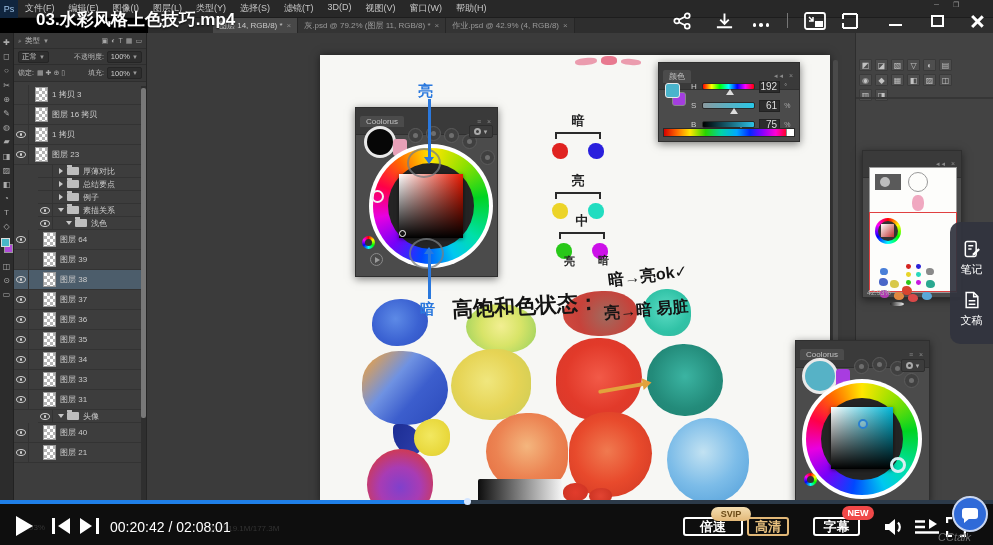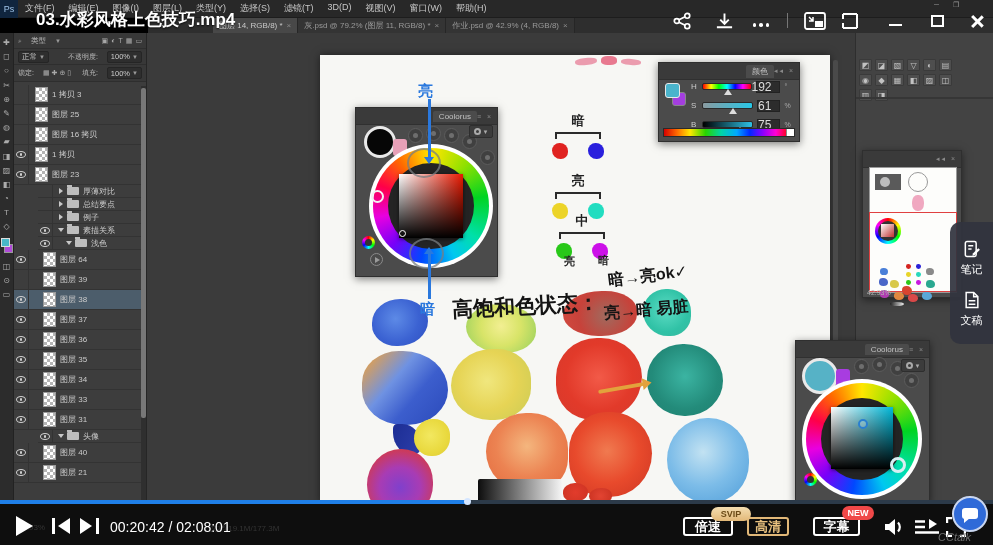--- a/index.html
+++ b/index.html
@@ -55,21 +55,21 @@
 
   
   .toolstrip{left:0;top:33px;width:14px;height:470px;background:#2c2c2c;border-right:1px solid #222;display:flex;flex-direction:column;align-items:center;padding-top:4px;gap:3.2px;}
   .tool{width:12px;height:11px;color:#ababab;font-size:8px;line-height:11px;text-align:center;}
   .swatches{position:relative;width:14px;height:18px;margin:2px 0;}
   .sw-f{position:absolute;left:1px;top:0;width:9px;height:9px;background:#49b8c8;border:1px solid #ddd;z-index:2;}
   .sw-b{position:absolute;left:4px;top:6px;width:9px;height:9px;background:#b04ad8;border:1px solid #999;}
 
   
   .layers{left:14px;top:33px;width:133px;height:470px;background:#3d3d3d;border-right:1px solid #262626;overflow:hidden;}
-  .lp-row{display:flex;align-items:center;gap:9px;padding:0 4px;font-size:7.5px;color:#bbb;background:#383838;height:16px;border-bottom:1px solid #2e2e2e;}
+  .lp-row{display:flex;align-items:center;gap:3px;padding:0 4px;font-size:7.5px;color:#bbb;background:#383838;height:16px;border-bottom:1px solid #2e2e2e;}
   .lp-box{background:#2e2e2e;border:1px solid #252525;border-radius:2px;height:12px;display:flex;align-items:center;gap:2px;padding:0 3px;color:#ccc;font-size:7.5px;}
   .mini-ico{font-size:7px;color:#a8a8a8;}
   .layer-list{position:absolute;left:0;top:52px;width:127px;}
   .row{display:flex;align-items:center;height:20px;border-bottom:1px solid #333;background:#3d3d3d;}
   .row.group{height:13px;margin-left:24px;}
   .row.sel{background:#4c5d6b;}
   .eyecol{width:15px;height:100%;border-right:1px solid #333;display:flex;align-items:center;justify-content:center;flex:none;}
   .eyeg{display:none;width:10px;height:7px;border:1px solid #cfcfcf;border-radius:50%;position:relative;}
   .eyeg::after{content:'';position:absolute;inset:1px 2.6px;background:#cfcfcf;border-radius:50%;}
   .row.eye .eyeg{display:block;}
@@ -110,21 +110,21 @@
   .bhead.up{border-bottom:7px solid #2a78dd;}
   .pen-circle{border:2px solid rgba(120,125,130,.75);border-radius:50%;z-index:8;}
 
   .blob{position:absolute;}
   .arrow-o{left:598px;top:386px;width:46px;height:4px;background:#e2a23c;transform:rotate(-10deg);border-radius:2px;z-index:4;}
   .arrow-o::after{content:'';position:absolute;right:-8px;top:-4px;border-left:9px solid #e2a23c;border-top:6px solid transparent;border-bottom:6px solid transparent;}
   .gradbar{left:478px;top:479px;width:84px;height:30px;background:linear-gradient(to right,#0d0d0d,#f5f5f5);border-radius:2px;z-index:3;}
 
   
   .panel{background:#4b4b4b;border:1px solid #2f2f2f;box-shadow:0 2px 8px rgba(0,0,0,.5);z-index:6;}
-  .p-head{height:17px;background:#3a3a3a;display:flex;align-items:center;justify-content:flex-end;padding:0 4px;border-bottom:1px solid #303030;}
+  .p-head{height:27px;background:#3a3a3a;display:flex;align-items:center;justify-content:space-between;padding:0 4px;border-bottom:1px solid #303030;}
   .p-title{font-size:8px;color:#c2c2c2;background:#4b4b4b;padding:1px 6px;border-radius:2px 2px 0 0;}
   .p-ctl{font-size:7px;color:#8a8a8a;letter-spacing:2px;}
   .cool-swatch{position:absolute;border-radius:50%;border:3px solid #e9e9e9;}
   .chip{position:absolute;border-radius:3px;}
   .cico{position:absolute;width:15px;height:15px;border-radius:50%;background:#404040;border:1px solid #5c5c5c;}
   .cico::after{content:'';position:absolute;inset:4px;border-radius:50%;background:#6e6e6e;}
   .gearbox{position:absolute;width:24px;height:13px;background:#3c3c3c;border:1px solid #2e2e2e;border-radius:2px;color:#aaa;font-size:7px;display:flex;align-items:center;justify-content:center;gap:2px;}
   .gear-dot{width:7px;height:7px;border-radius:50%;border:2px solid #aaa;}
   .wheel{position:absolute;background:#fff;border-radius:50%;}
   .hue{position:absolute;inset:4px;border-radius:50%;background:conic-gradient(from 0deg,#ffe600,#8fe000 40deg,#00d422 80deg,#00e0a8 125deg,#00c8f0 155deg,#0048ff 190deg,#7a00f8 225deg,#e800e0 258deg,#ff0048 292deg,#ff6a00 325deg,#ffe600 360deg);}
@@ -136,21 +136,21 @@
   .mini-wheel{position:absolute;border-radius:50%;background:conic-gradient(#f00,#ff0,#0f0,#0ff,#00f,#f0f,#f00);}
   .mini-wheel::after{content:'';position:absolute;inset:3px;background:#333;border-radius:50%;}
   .play-ico{position:absolute;border:1px solid #8a8a8a;border-radius:50%;}
   .play-ico::after{content:'';position:absolute;left:4px;top:3px;border-left:5px solid #9a9a9a;border-top:3.5px solid transparent;border-bottom:3.5px solid transparent;}
 
   
   .hsb-row{display:flex;align-items:center;gap:4px;height:19px;padding:0 6px;}
   .hsb-row .hl{width:8px;font-size:8px;color:#ccc;}
   .hsb-track{position:relative;width:62px;height:7px;border-radius:2px;border:1px solid #2a2a2a;}
   .hsb-handle{position:absolute;bottom:-6px;margin-left:-4px;width:0;height:0;border-left:4px solid transparent;border-right:4px solid transparent;border-bottom:6px solid #ddd;}
-  .hsb-val{width:24px;height:12px;background:#2c2c2c;border:1px solid #222;color:#ddd;font-size:12px;display:flex;align-items:center;justify-content:flex-end;padding-right:8px;}
+  .hsb-val{width:24px;height:12px;background:#2c2c2c;border:1px solid #222;color:#ddd;font-size:10px;display:flex;align-items:center;justify-content:flex-end;padding-right:2px;}
   .hsb-unit{font-size:7px;color:#aaa;width:8px;}
   .ramp{position:absolute;left:4px;bottom:4px;width:132px;height:9px;border:1px solid #2a2a2a;background:linear-gradient(to right,#d40000,#ff6a00 10%,#ffe600 20%,#28d400 32%,#00d4a8 44%,#00a8ff 56%,#0028ff 66%,#8a00ff 76%,#ff00d4 86%,#ff0028 94%,#7a0000 100%);}
   .ramp i{position:absolute;right:0;top:0;width:8px;height:100%;background:#fff;border-left:1px solid #888;}
 
   
   .rightdock{left:855px;top:33px;width:138px;height:470px;background:#434343;border-left:1px solid #2e2e2e;}
   .adj-grid{position:absolute;left:3px;top:26px;width:96px;display:flex;flex-wrap:wrap;gap:3px;}
   .adj{width:13px;height:12px;background:#4e4e4e;border:1px solid #3a3a3a;color:#c2c2c2;font-size:8px;line-height:11px;text-align:center;border-radius:1px;}
   .dock-div{position:absolute;left:0;top:64px;width:138px;height:2px;background:#363636;}
 
@@ -331,28 +331,20 @@
 
         <div class="row layer">
           <span class="eyecol"></span>
           <span class="rcontent">
 
             <span class="thumb"></span>
             <span class="lname">1 拷贝 3</span>
           </span>
         </div>
 
-        <div class="row layer">
-          <span class="eyecol"></span>
-          <span class="rcontent">
-
-            <span class="thumb"></span>
-            <span class="lname">图层 25</span>
-          </span>
-        </div>
 
         <div class="row layer">
           <span class="eyecol"></span>
           <span class="rcontent">
 
             <span class="thumb"></span>
             <span class="lname">图层 16 拷贝</span>
           </span>
         </div>
 
@@ -888,21 +880,21 @@
     <span class="stepbtn" style="left:52px;">
       <span class="bar" style="left:0;"></span>
         <span class="tri" style="left:6px;border-right:12px solid #fff;"></span>
     </span>
     <span class="stepbtn" style="left:80px;">
       <span class="tri" style="left:0;border-left:12px solid #fff;"></span>
         <span class="bar" style="left:16px;"></span>
     </span>
     <span class="timetxt"><span>00:20:42</span><span> / </span><span>02:08:01</span></span>
 
-    <span class="pillbtn" style="left:683px;width:50px;">倍速</span>
+    <span class="pillbtn" style="left:683px;width:60px;">倍速</span>
     <span class="badge svip" style="left:711px;top:4px;width:40px;height:14px;">SVIP</span>
     <span class="pillbtn gold" style="left:747px;width:42px;">高清</span>
     <span class="pillbtn" style="left:813px;width:47px;">字幕</span>
     <span class="badge new" style="left:842px;top:3px;width:32px;height:14px;">NEW</span>
 
     <span class="ctl-svg" style="left:883px;">
       <svg width="22" height="20" viewBox="0 0 22 20">
           <path d="M2 7h4l6-5v16l-6-5H2z" fill="#fff"></path>
           <path d="M15 5.5a6.5 6.5 0 010 9" fill="none" stroke="#fff" stroke-width="2.2"></path>
         </svg>

